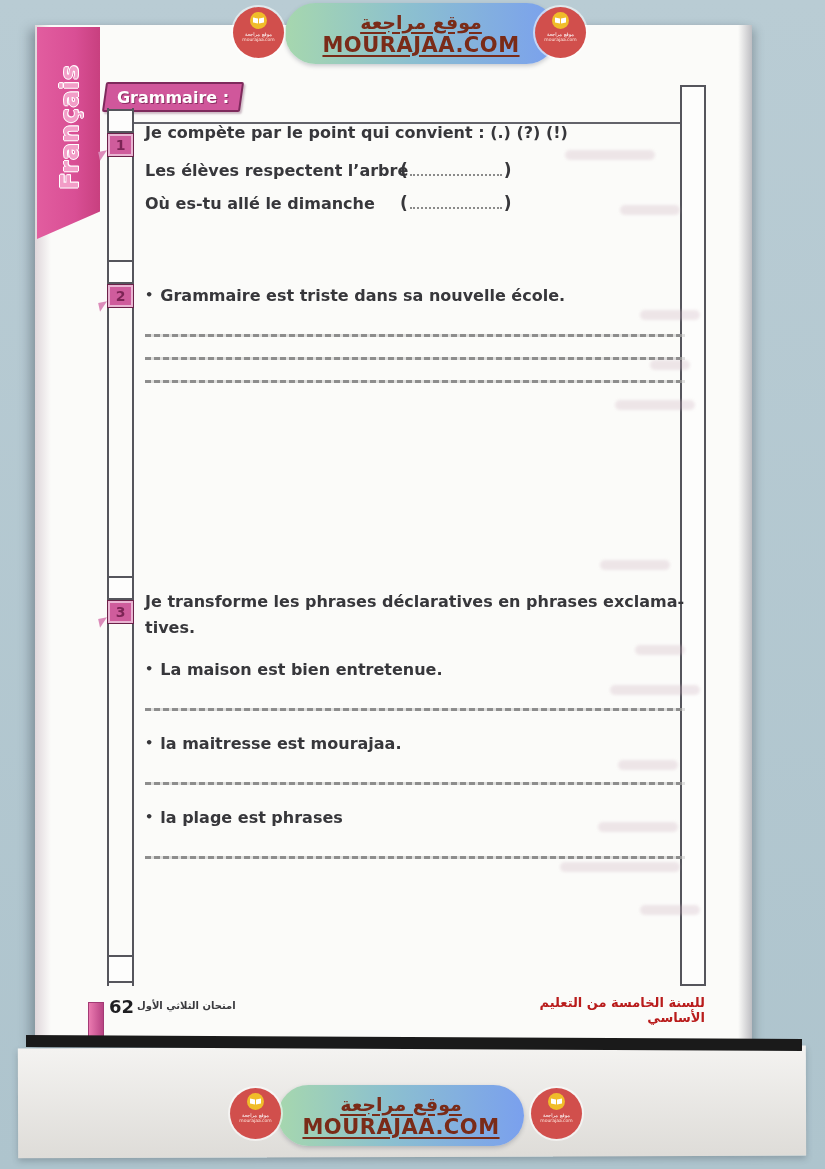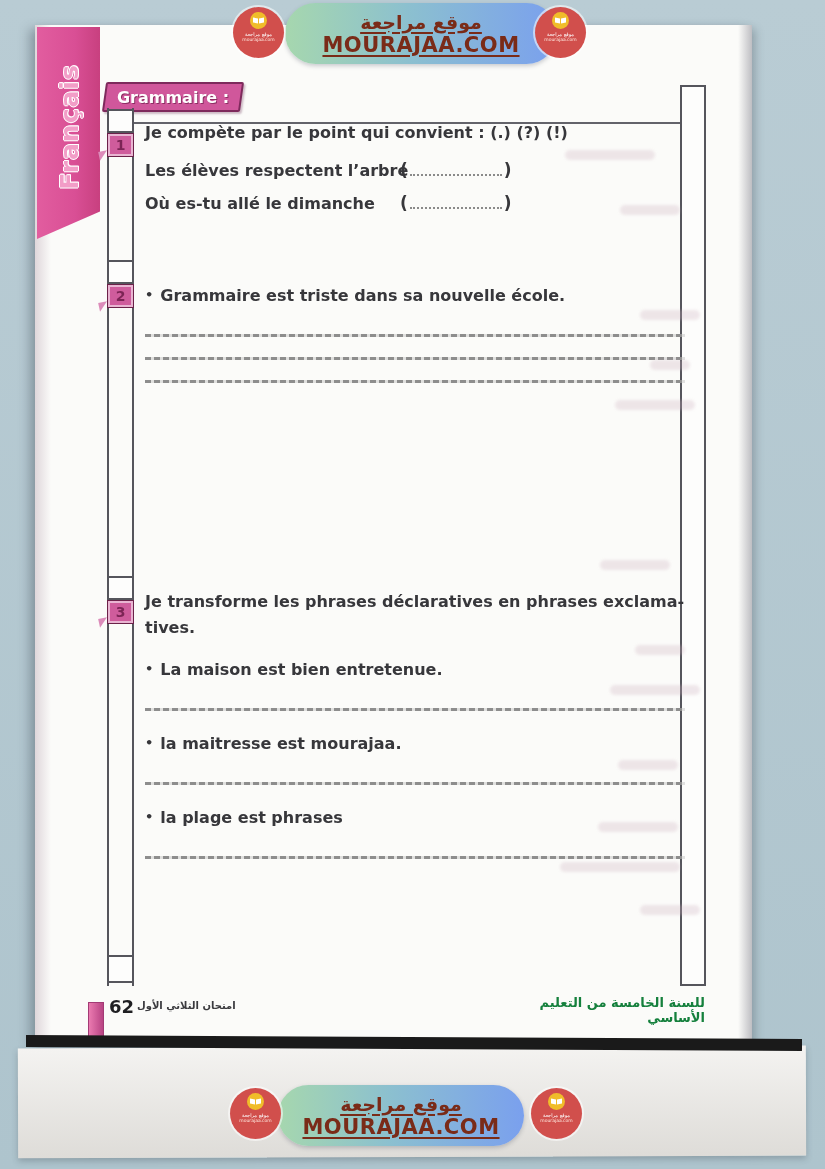--- a/index.html
+++ b/index.html
@@ -103,21 +103,21 @@
   
   .ghost { position:absolute; height:10px; border-radius:5px; background:#cbadbc; opacity:.28; filter:blur(1.5px); }
 
   
   .footer-tab {
     position:absolute; left:53px; top:977px; width:16px; height:36px;
     background:linear-gradient(90deg,#ea7ab0,#b84383); border:1px solid #a33a75;
   }
   .page-num { position:absolute; left:74px; top:971px; font-size:18px; font-weight:bold; color:#1f1f22; }
   .exam-label { position:absolute; left:102px; top:975px; font-size:10px; font-weight:bold; color:#3a3a3e; }
-  .level-label { position:absolute; left:455px; top:970px; width:215px; text-align:right; font-size:13px; font-weight:bold; color:#15803d; }
+  .level-label { position:absolute; left:455px; top:970px; width:215px; text-align:right; font-size:13px; font-weight:bold; color:#b91c1c; }
 
   
   .spine {
     position:absolute; left:26px; top:1037px; width:776px; height:12px;
     background:#1a1a1a; transform:rotate(.3deg); z-index:2;
   }
   .next-sheet {
     position:absolute; left:18px; top:1047px; width:788px; height:110px;
     background:linear-gradient(#f4f3f1, #dedcd8); transform:rotate(-.2deg); z-index:1;
     box-shadow:0 3px 6px rgba(60,70,80,.3);

